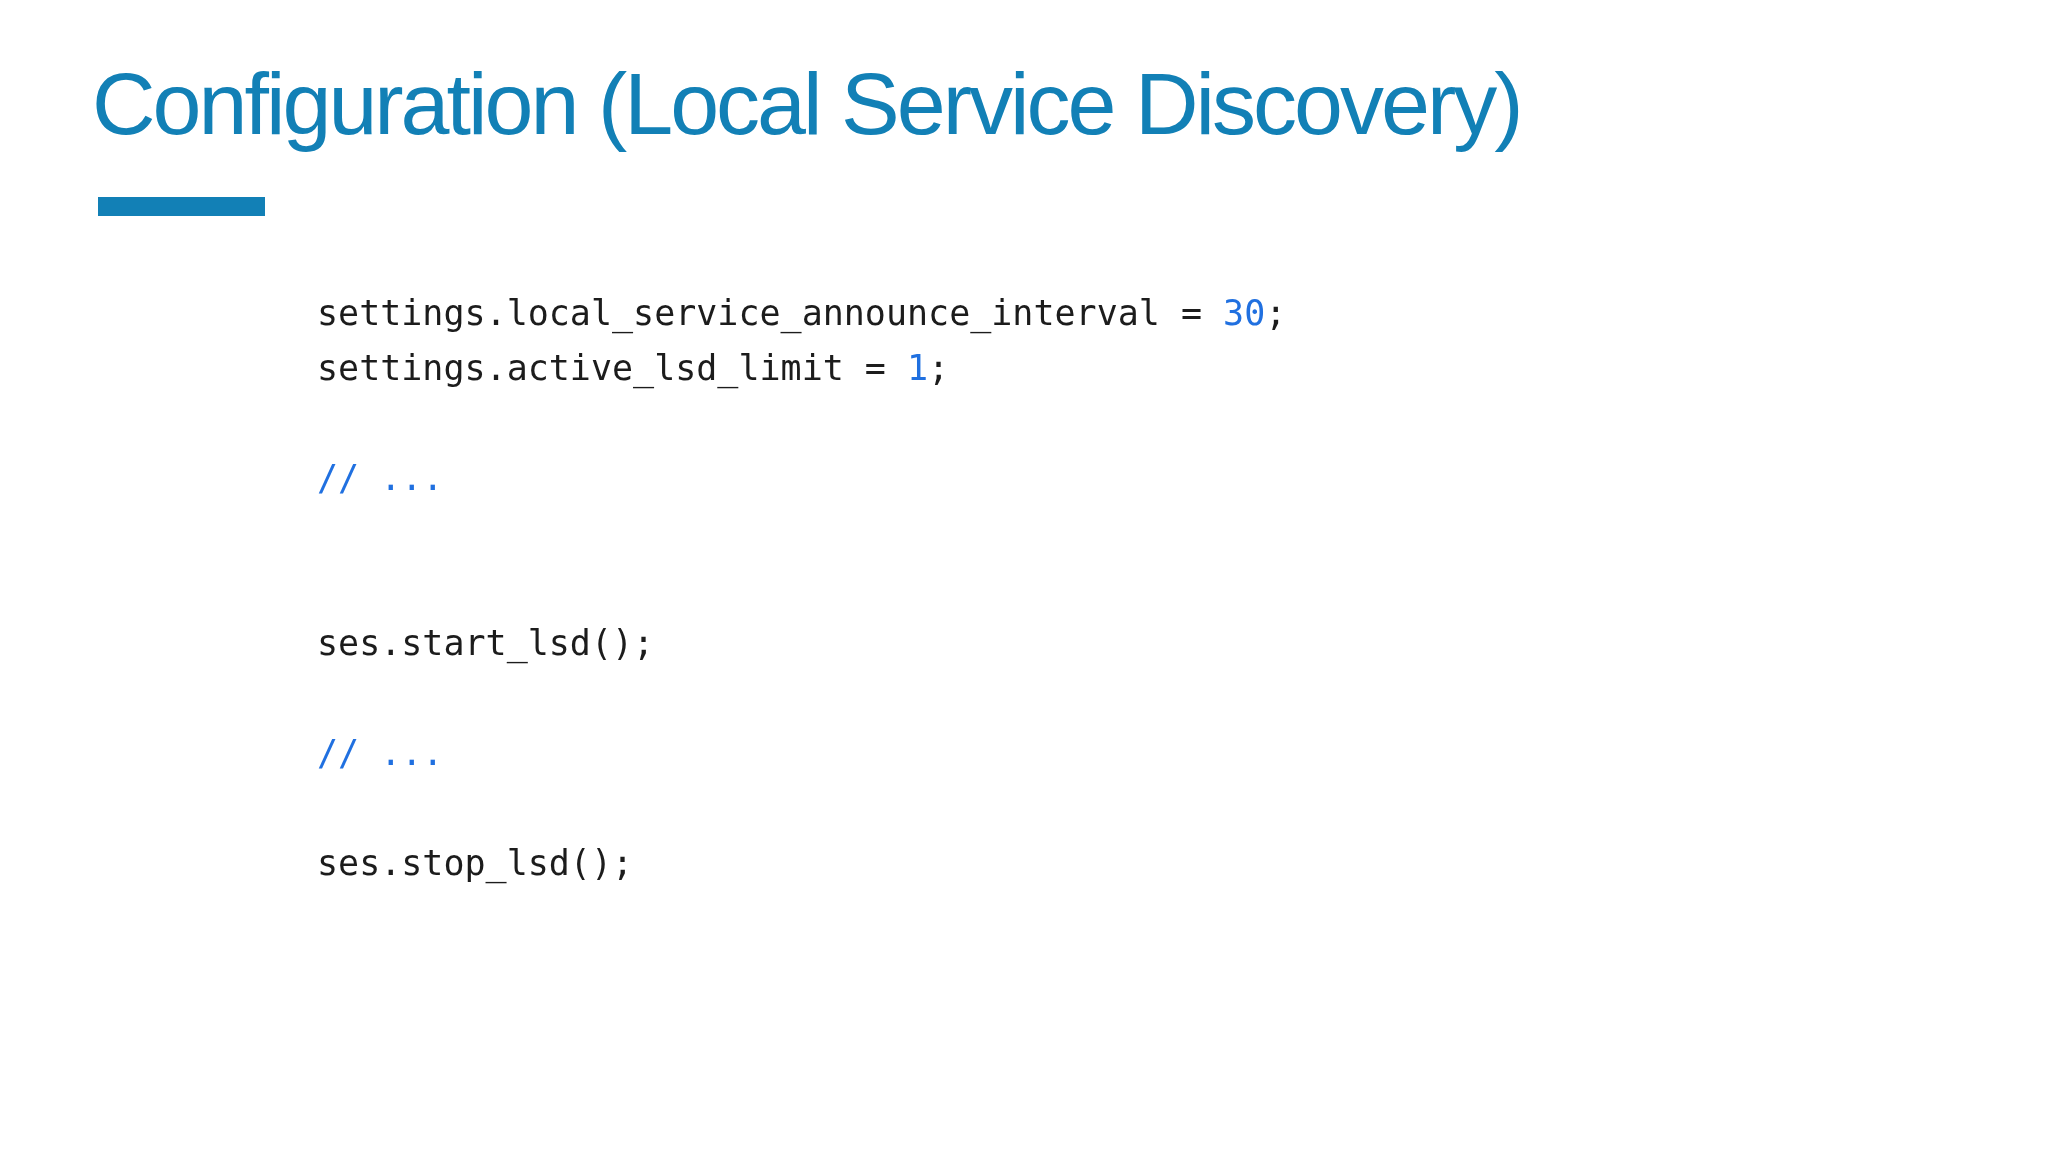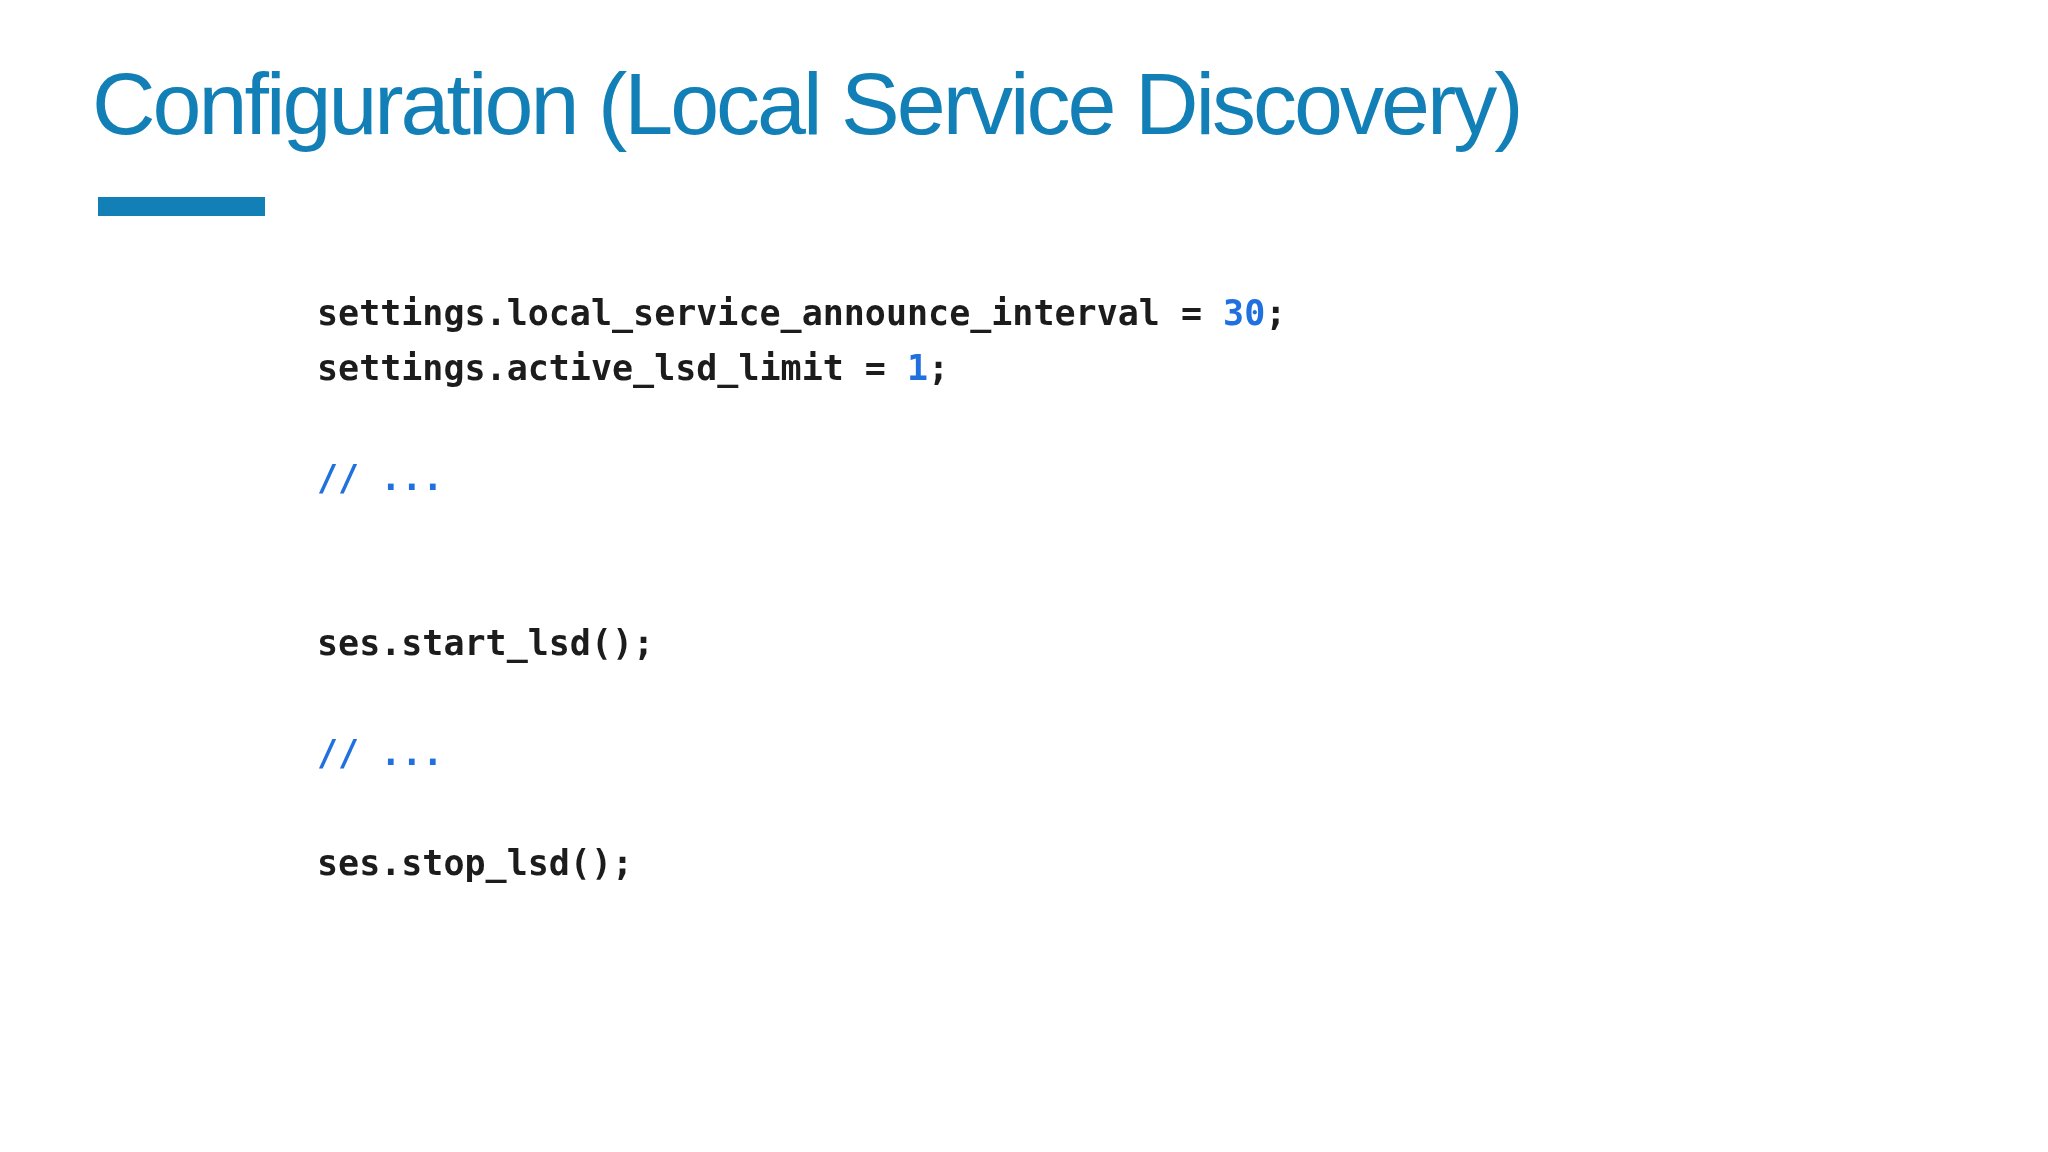--- a/index.html
+++ b/index.html
@@ -40,21 +40,20 @@
     left: 317px;
     top: 286px;
     font-family: "DejaVu Sans Mono", "Liberation Mono", monospace;
     font-size: 35px;
     line-height: 55px;
     color: var(--code-text-color, #1c1c1c);
     white-space: pre;
   }
   .code-line {
     height: 55px;
-    font-weight: bold;
   }
   .code-line .accent {
     color: var(--code-accent-color, #2070e0);
   }
 </style>
 </head>
 <body>
 
 <div class="slide" style="--bg: #ffffff; --title-color: #1280b6; --accent-bar-color: #1280b6; --code-text-color: #1c1c1c; --code-accent-color: #2070e0;">
   <h1 class="slide-title">Configuration (Local Service Discovery)</h1>

